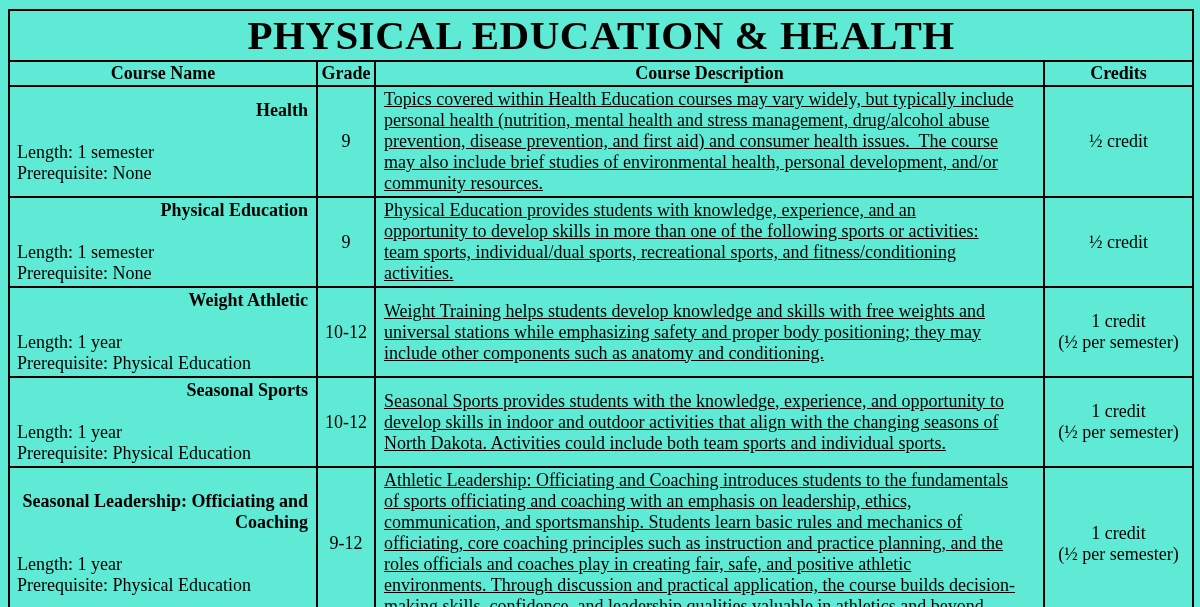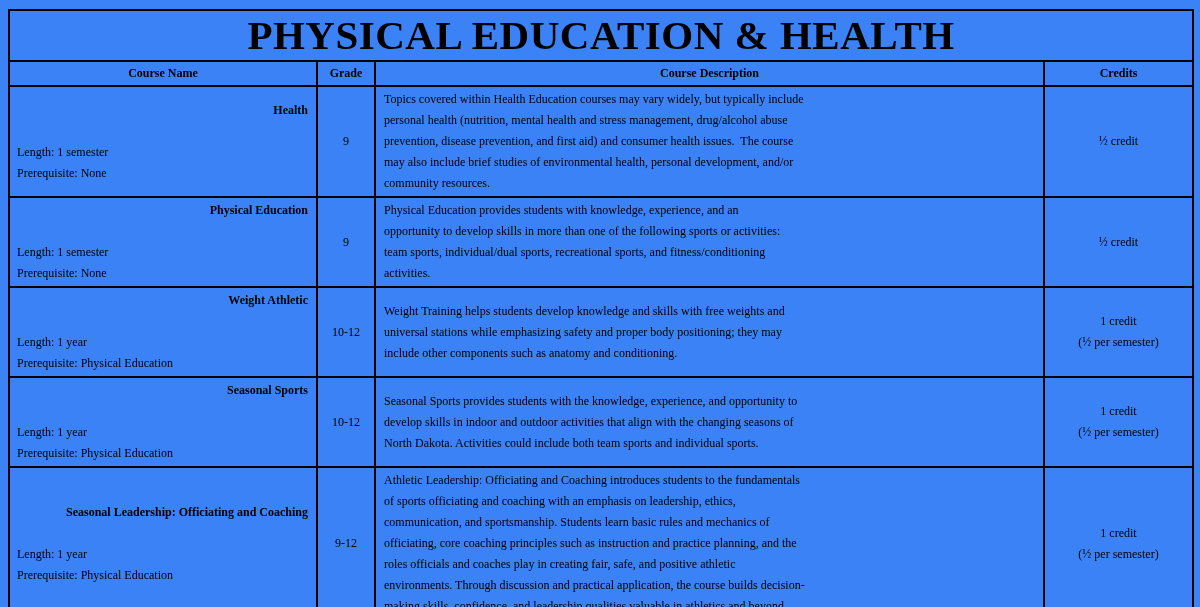--- a/index.html
+++ b/index.html
@@ -4,41 +4,41 @@
 <style>
   html, body {
     margin: 0;
     padding: 0;
     background: #ffffff;
   }
   .sheet {
     position: relative;
     width: 1200px;
     height: 607px;
-    background: #3b82f6;
+    background: #5eead4;
     color: #000000;
     font-family: "Liberation Serif", serif;
   }
   table.course-table {
     position: absolute;
     left: 8px;
     top: 9px;
     width: 1184px;
     border-collapse: collapse;
     table-layout: fixed;
   }
   col.c-name    { width: 308px; }
   col.c-grade   { width: 58px;  }
   col.c-desc    { width: 669px; }
   col.c-credits { width: 149px; }
 
   th, td {
     border: 2px solid #000000;
     padding: 0;
-    font-size: 12px;
+    font-size: 18px;
     line-height: 21px;
     color: #000000;
     overflow: hidden;
   }
 
   tr.title-row th {
     height: 49px;
     font-size: 41px;
     line-height: 45px;
     font-weight: bold;
@@ -69,20 +69,21 @@
 
   td.grade-cell {
     text-align: center;
     vertical-align: middle;
   }
   td.desc-cell {
     vertical-align: middle;
     text-align: left;
     padding: 2px 8px;
     white-space: pre-wrap;
+    text-decoration: underline;
   }
   td.credits-cell {
     text-align: center;
     vertical-align: middle;
     white-space: pre-line;
   }
 </style>
 </head>
 <body>
 

